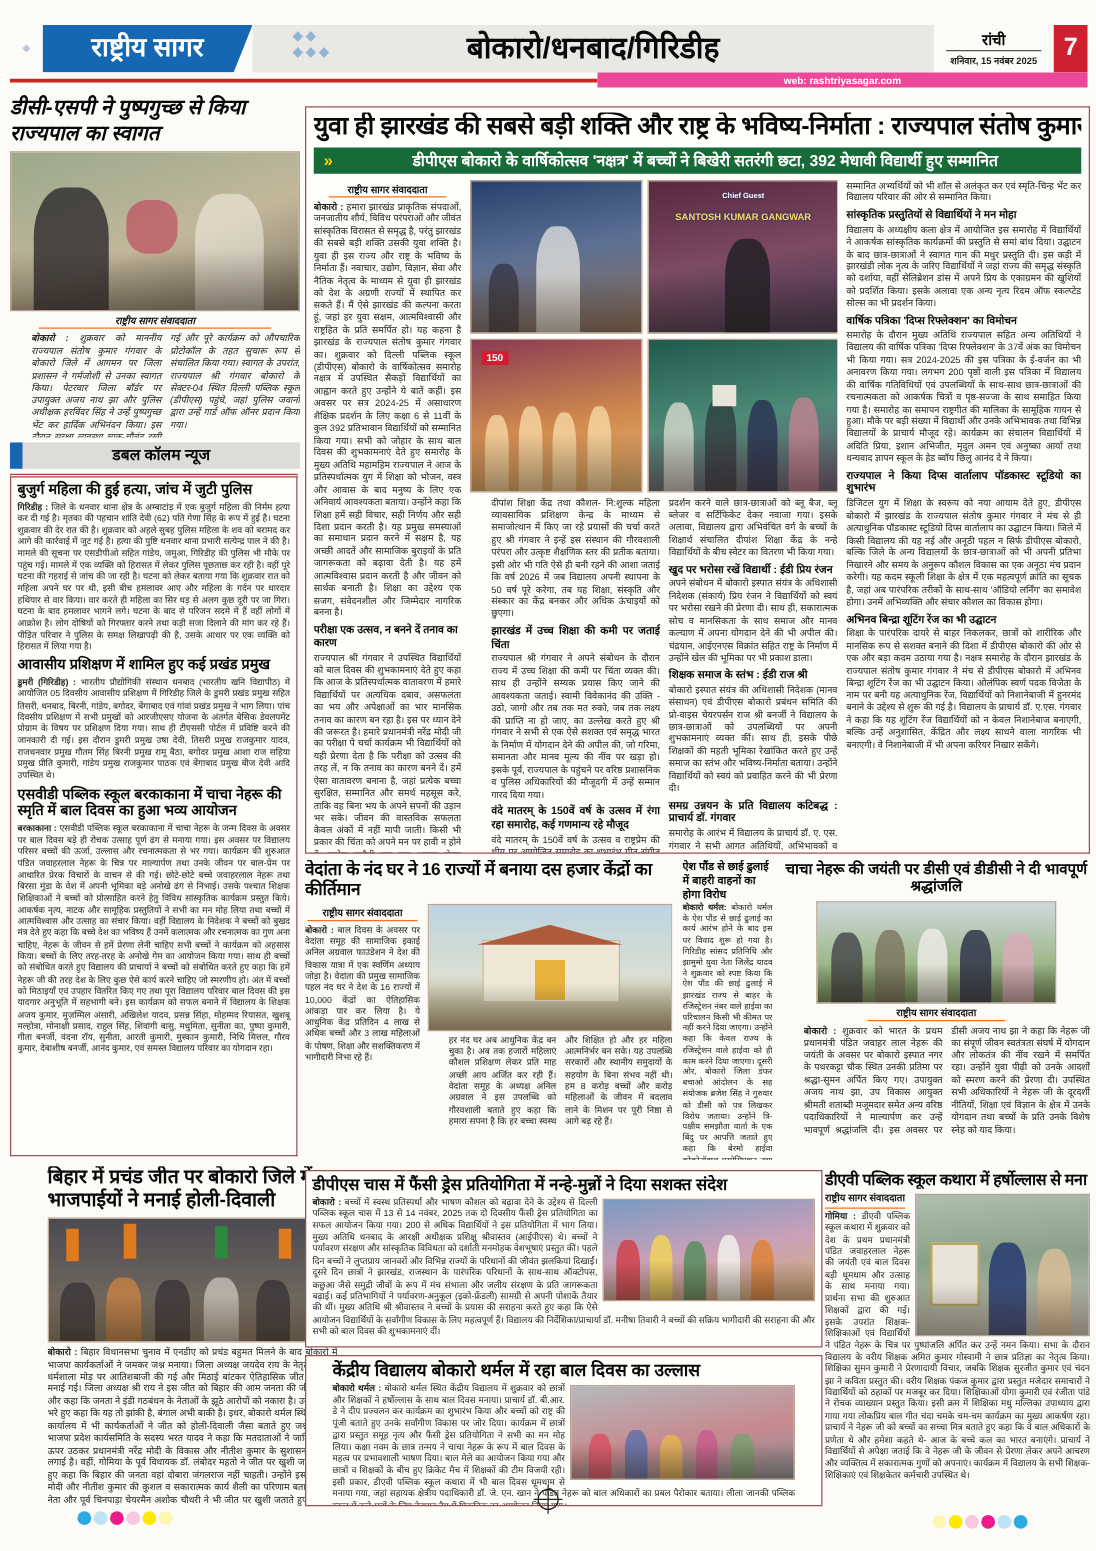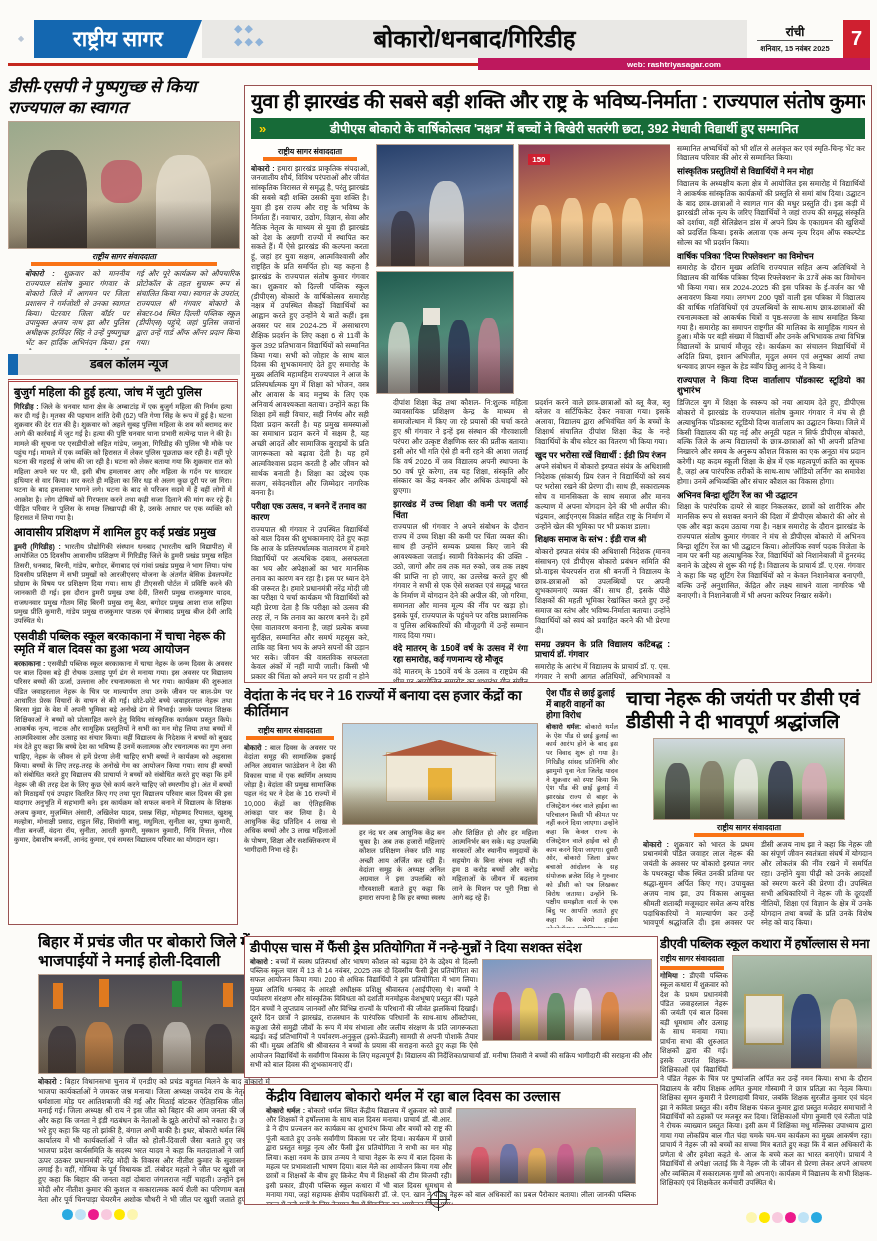--- a/index.html
+++ b/index.html
@@ -4,21 +4,21 @@
 <style>
   html,body{margin:0;padding:0;background:#e8e6e0;}
   #page{position:relative;width:877px;height:1241px;background:#fcfbf8;margin:0 auto;
         font-family:"Liberation Sans","DejaVu Sans",sans-serif;overflow:hidden;color:#1c1c1c;}
   .abs{position:absolute;}
   .hl{font-weight:bold;color:#090909;line-height:1.18;}
   .body-t{font-size:7.4px;line-height:1.33;text-align:justify;color:#232323;}
   .body-t .dl{font-weight:bold;}
   .sub{font-size:8.5px;font-weight:bold;line-height:1.25;margin:3px 0 2px;color:#0a0a0a;}
   .byline{display:block;text-align:center;font-size:7.8px;font-weight:bold;margin:2px auto 3px;
-          border-bottom:4px solid #f97316;width:80%;padding-bottom:1px;color:#111;}
+          border-bottom:1px solid #f97316;width:80%;padding-bottom:1px;color:#111;}
   .cols2{columns:2;column-gap:7px;margin-left:17px;}
   .box{border:1px solid #9a5252;background:#fffefb;}
   .ph{position:relative;overflow:hidden;border:1px solid #b9a08f;background:#c9c2b2;}
   .ph .shade{position:absolute;left:0;right:0;bottom:0;height:38%;background:linear-gradient(transparent,rgba(40,30,20,.45));}
   .ph .fig{position:absolute;bottom:0;width:22%;height:55%;background:rgba(35,30,40,.55);border-radius:40% 40% 0 0;}
   .banner-line{position:absolute;left:4%;right:4%;text-align:center;color:#fff;font-weight:bold;
                text-shadow:0 0 2px #00327a;}
   .kicker{display:flex;align-items:center;gap:5px;color:#fff;font-weight:bold;
           padding:0 8px;height:21px;margin-top:4px;}
   .dots{display:flex;gap:2px;}
@@ -45,21 +45,21 @@
     <div style="width:96px;background:#fcfbf8;text-align:center;display:flex;flex-direction:column;justify-content:center;">
       <span class="hl" style="font-size:12px;border-bottom:1px solid #555;display:inline-block;margin:0 10px;">रांची</span>
       <span style="font-size:7.5px;font-weight:bold;margin-top:2px;">शनिवार, 15 नवंबर 2025</span>
     </div>
     <div style="width:27px;background:#cf2030;color:#fff;display:flex;align-items:center;justify-content:center;">
       <span class="hl" style="font-size:20px;color:#fff;">7</span>
     </div>
   </div>
   <div class="abs" style="left:8px;top:58px;width:862px;height:12px;display:flex;align-items:center;">
     <div style="flex:1;height:3px;background:#c4281e;"></div>
-    <div style="width:392px;height:12px;background:#be185d;color:#fff;display:flex;align-items:center;justify-content:center;">
+    <div style="width:392px;height:12px;background:#ec4899;color:#fff;display:flex;align-items:center;justify-content:center;">
       <span style="font-size:8px;font-weight:bold;">web: rashtriyasagar.com</span>
     </div>
   </div>
 
   <div class="abs" style="left:8px;top:76px;width:232px;height:274px;overflow:hidden;font-style:italic;">
     <div class="hl" style="font-size:16.5px;line-height:1.25;">डीसी-एसपी ने पुष्पगुच्छ से किया राज्यपाल का स्वागत</div>
     <div class="ph" style="width:230px;height:126px;margin-top:4px;background:linear-gradient(160deg,#9aa98c 0%,#c3b79b 55%,#7d7463 100%);">
       <div class="fig" style="left:8%;height:78%;width:26%;background:rgba(30,28,34,.72);"></div>
       <div class="fig" style="left:64%;height:74%;width:24%;background:rgba(245,240,230,.55);"></div>
       <div style="position:absolute;left:40%;top:30%;width:18%;height:34%;background:rgba(190,70,90,.65);border-radius:40%;"></div>
@@ -129,20 +129,26 @@
 
       </div>
 
       <div style="width:294px;flex:none;display:flex;flex-direction:column;overflow:hidden;">
         <div style="display:grid;grid-template-columns:47% 52%;gap:4px;height:250px;">
           <div class="ph" style="background:linear-gradient(170deg,#27406b 0%,#5b6f94 45%,#8d6f5a 100%);">
             <div class="fig" style="left:38%;width:26%;height:70%;background:rgba(240,238,230,.7);"></div>
             <div class="fig" style="left:10%;width:18%;height:45%;"></div>
             <div class="shade"></div>
           </div>
+          <div class="ph" style="background:linear-gradient(170deg,#5a2740 0%,#7c4a63 50%,#3f3450 100%);">
+            <div class="banner-line" style="top:8%;font-size:6px;">Chief Guest</div>
+            <div class="banner-line" style="top:20%;font-size:7.5px;color:#ffd95e;">SANTOSH KUMAR GANGWAR</div>
+            <div class="fig" style="left:40%;width:24%;height:62%;background:rgba(30,30,36,.8);"></div>
+            <div class="shade"></div>
+          </div>
           <div class="ph" style="background:linear-gradient(170deg,#8a3b54 0%,#d08a4e 55%,#e8b370 100%);">
             <div style="position:absolute;left:6%;top:8%;background:#cf2030;color:#fff;font-weight:bold;font-size:8px;padding:1px 4px;">150</div>
             <div class="fig" style="left:8%;width:14%;height:50%;background:rgba(250,220,170,.75);"></div>
             <div class="fig" style="left:28%;width:14%;height:56%;background:rgba(250,220,170,.75);"></div>
             <div class="fig" style="left:48%;width:14%;height:52%;background:rgba(250,220,170,.75);"></div>
             <div class="fig" style="left:68%;width:14%;height:56%;background:rgba(250,220,170,.75);"></div>
             <div class="shade"></div>
           </div>
           <div class="ph" style="background:linear-gradient(170deg,#1f5a4e 0%,#4e8a77 50%,#6a5a74 100%);">
             <div class="fig" style="left:8%;width:16%;height:58%;background:rgba(235,230,220,.7);"></div>
@@ -204,21 +210,21 @@
   </div>
 
   <div class="abs" style="left:546px;top:688px;width:72px;height:240px;overflow:hidden;">
     <div class="hl" style="font-size:8.8px;line-height:1.25;">ऐश पौंड से छाई ढुलाई में बाहरी वाहनों का होगा विरोध</div>
     <div class="body-t" style="font-size:6.6px;margin-top:2px;">
       <b class="dl">बोकारो थर्मल:</b> <span>बोकारो थर्मल के ऐश पौंड से छाई ढुलाई का कार्य आरंभ होने के बाद इस पर विवाद शुरू हो गया है। गिरिडीह सांसद प्रतिनिधि और झामुमो युवा नेता जिलेंद्र यादव ने शुक्रवार को स्पष्ट किया कि ऐश पौंड की छाई ढुलाई में झारखंड राज्य से बाहर के रजिस्ट्रेशन नंबर वाले हाईवा का परिचालन किसी भी कीमत पर नहीं करने दिया जाएगा। उन्होंने कहा कि केवल राज्य के रजिस्ट्रेशन वाले हाईवा को ही काम करने दिया जाएगा। दूसरी ओर, बोकारो जिला डंफर बचाओ आंदोलन के सह संयोजक ब्रजेश सिंह ने गुरुवार को डीसी को पत्र लिखकर विरोध जताया। उन्होंने त्रि-पक्षीय समझौता वार्ता के एक बिंदु पर आपत्ति जताते हुए कहा कि बेरमो हाईवा कोकोनॉवाल एसोसिएशन तथा संपूर्ण जिम्मेवारियों की अनुक्रांत पर हाईवा लगाने से मनमानी और वसूली का खेल शुरू हो जाएगा। उन्होंने इस बिंदु को निरस्त करने की मांग की है।</span>
     </div>
   </div>
 
   <div class="abs" style="left:626px;top:688px;width:246px;height:240px;overflow:hidden;">
-    <div class="hl" style="font-size:19px;line-height:1.2;text-align:left;">चाचा नेहरू की जयंती पर डीसी एवं डीडीसी ने दी भावपूर्ण श्रद्धांजलि</div>
+    <div class="hl" style="font-size:12px;line-height:1.2;text-align:center;">चाचा नेहरू की जयंती पर डीसी एवं डीडीसी ने दी भावपूर्ण श्रद्धांजलि</div>
     <div class="ph" style="width:190px;height:80px;margin:4px auto 2px;background:linear-gradient(180deg,#cfd8de 0%,#9db88a 60%,#6e8a5a 100%);">
       <div class="fig" style="left:6%;width:13%;height:70%;background:rgba(60,60,66,.75);"></div>
       <div class="fig" style="left:24%;width:13%;height:72%;background:rgba(120,110,90,.75);"></div>
       <div class="fig" style="left:42%;width:13%;height:74%;background:rgba(240,238,232,.8);"></div>
       <div class="fig" style="left:60%;width:13%;height:72%;background:rgba(40,44,70,.8);"></div>
       <div class="fig" style="left:78%;width:13%;height:70%;background:rgba(220,170,185,.8);"></div>
       <div class="shade"></div>
     </div>
     <span class="byline" style="width:45%;">राष्ट्रीय सागर संवाददाता</span>
     <div class="cols2 body-t" style="height:126px;overflow:hidden;">

